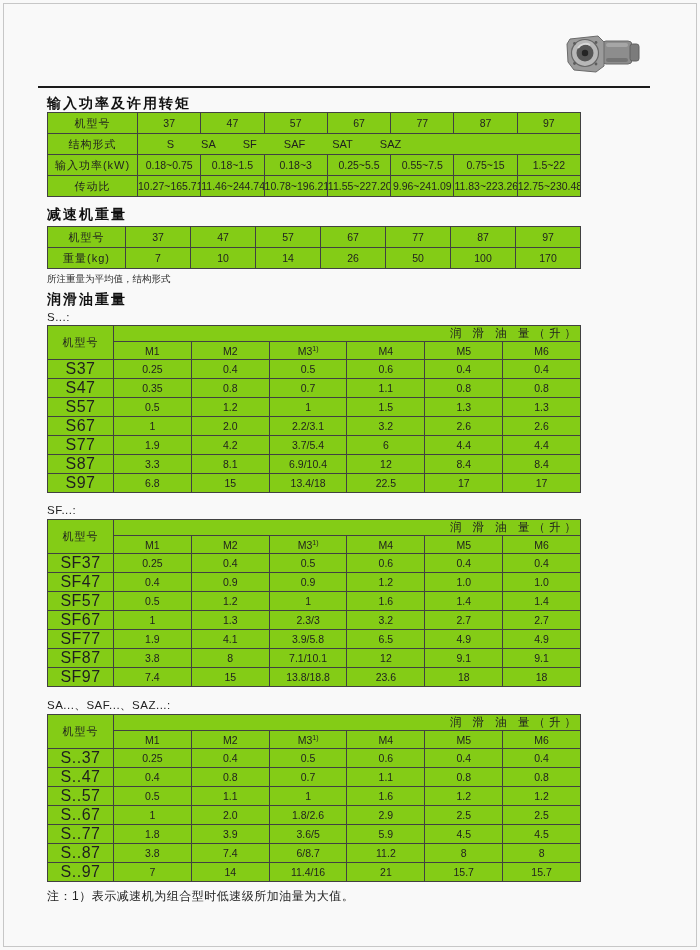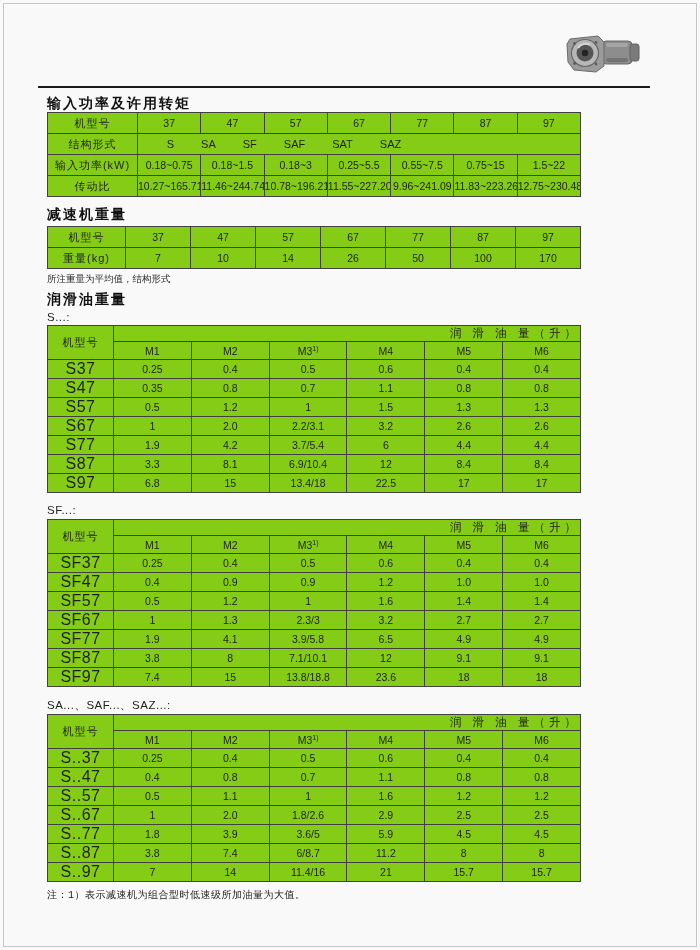--- a/index.html
+++ b/index.html
@@ -36,21 +36,21 @@
 
   .struct { display:flex; justify-content:center; gap:27px; padding-right:150px; font-size:11px; }
 
   .mt-title2 { margin-top:9px; margin-bottom:3px; }
   .mt-t2 { margin-top:0; }
   .small-note { margin-top:4px; font-size:9.5px; color:#2a2a2a; height:12px; line-height:12px; }
   .mt-title3 { margin-top:6px; }
   .cap-s { margin-top:3px; margin-bottom:1px; }
   .cap-sf { margin-top:11px; margin-bottom:2px; }
   .cap-sa { margin-top:12px; margin-bottom:2px; }
-  .footnote { margin-top:6px; font-size:10px; color:#222; letter-spacing:0.5px;font-family:Liberation Mono, monospace; }
+  .footnote { margin-top:6px; font-size:12px; color:#222; letter-spacing:0.5px; }
 </style>
 </head>
 <body>
 
 <div class="page">
   <div class="frame"></div>
 
   <div class="gear">
     <svg width="82" height="46" viewBox="0 0 82 46">
       <rect x="40" y="11" width="30" height="23" rx="4" fill="#8d8d8d" stroke="#6a6a6a" stroke-width="1"></rect>

